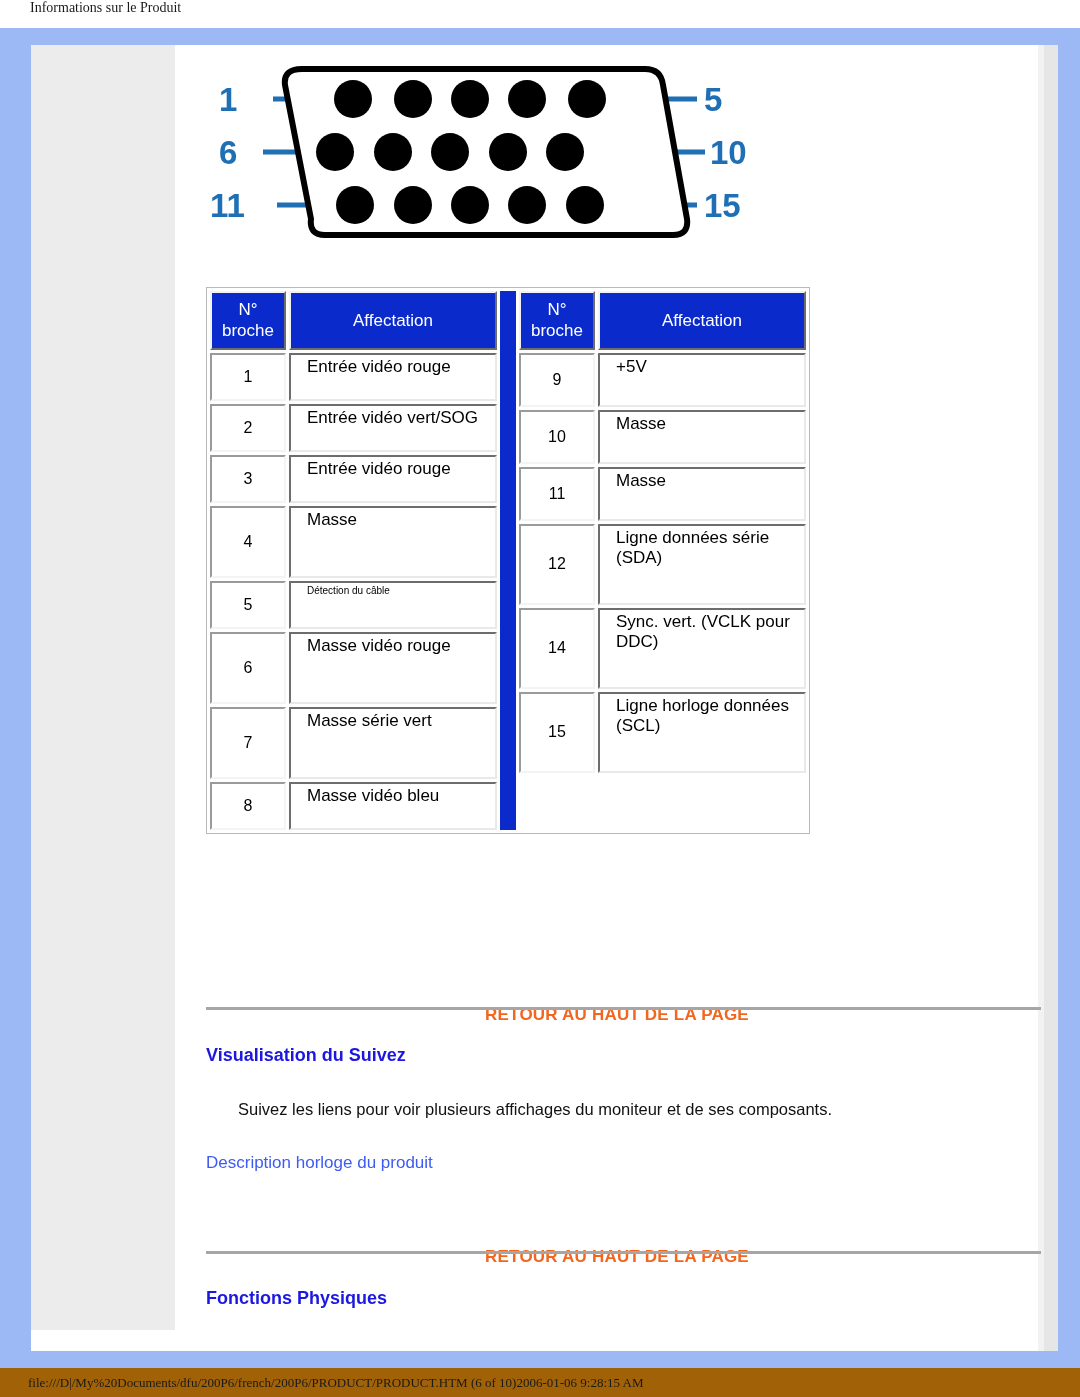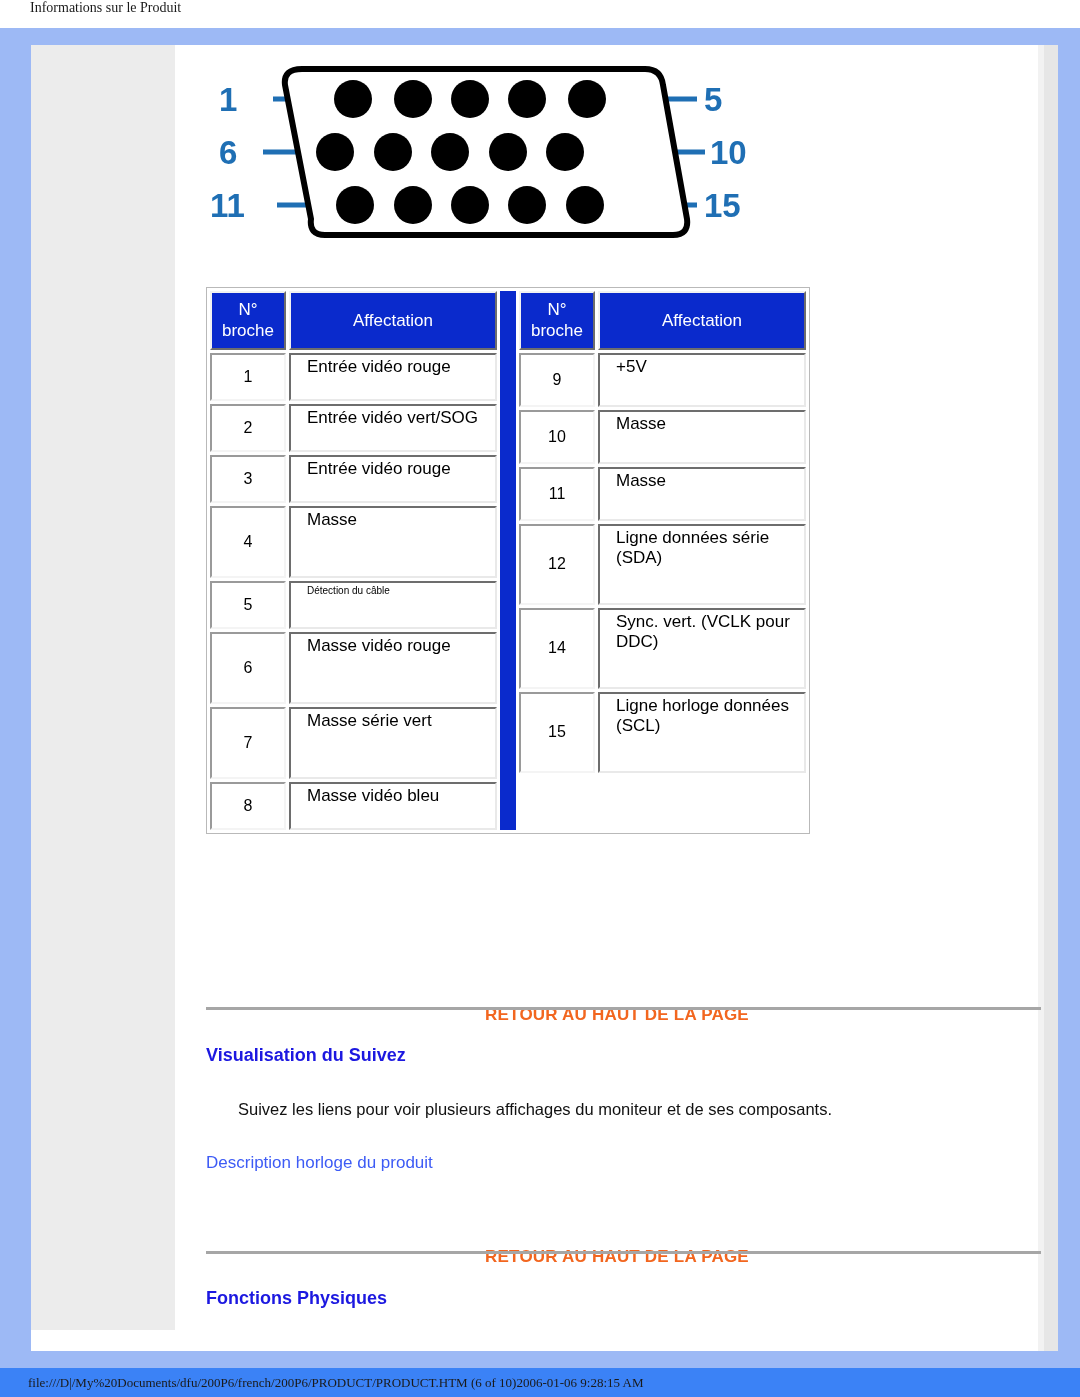--- a/index.html
+++ b/index.html
@@ -31,21 +31,21 @@
     color: #1a1a1a;
     margin-left: 30px;
     white-space: nowrap;
   }
   .print-footer {
     position: absolute;
     left: 0;
     top: 1368px;
     width: 1080px;
     height: 29px;
-    background: #3b82f6;
+    background: #a16207;
     display: flex;
     align-items: center;
   }
   .print-footer .pf-text {
     font-family: "Liberation Serif", serif;
     font-size: 13px;
     color: #1a1a1a;
     margin-left: 28px;
     white-space: nowrap;
   }

